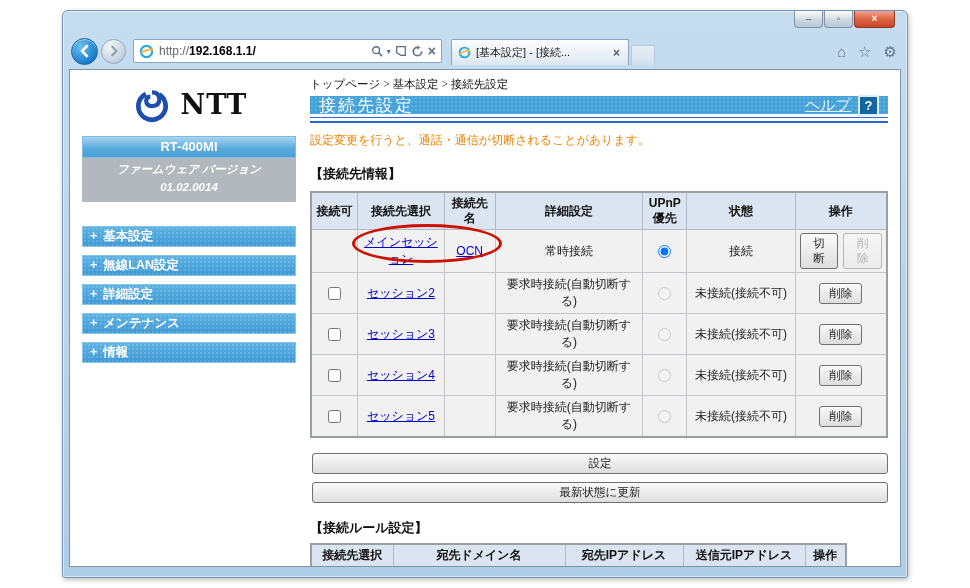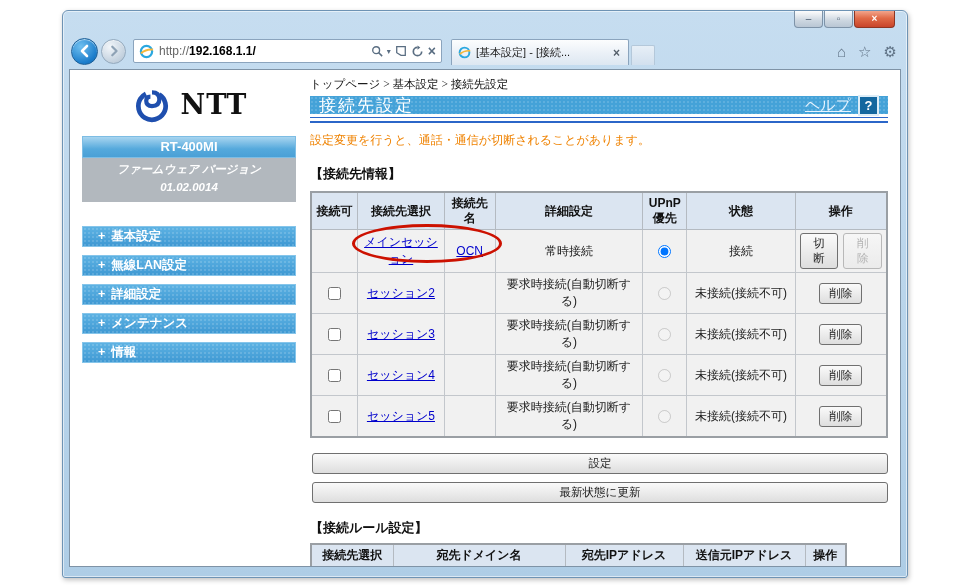--- a/index.html
+++ b/index.html
@@ -91,21 +91,21 @@
     color: #fff; font-weight: bold; font-size: 13px; text-align: center; line-height: 20px;
     text-shadow: 0 1px 1px #3s85b5;
   }
   .fw-bar {
     margin: 0 12px; padding: 3px 0 5px;
     background: #b2b8be; color: #fff; font-weight: bold; font-style: italic;
     font-size: 11.5px; text-align: center; line-height: 1.55;
   }
   .menu { margin: 24px 12px 0; }
   .menu-item {
-    height: 21px; line-height: 19px; margin-bottom: 8px; padding-left: 15px;
+    height: 21px; line-height: 19px; margin-bottom: 8px; padding-left: 7px;
     background: linear-gradient(#5db2e3, #3f99d3);
     background-image: radial-gradient(rgba(255,255,255,.15) 1px, transparent 1px), linear-gradient(#5db2e3, #3f99d3);
     background-size: 4px 4px, 100% 100%;
     border: 1px solid #86c5ea;
     color: #fff; font-weight: bold; font-size: 12.5px;
   }
   .menu-item .plus { margin-right: 6px; }
   
   .main { flex: 1; padding: 6px 12px 0 2px; }
   .breadcrumb { font-size: 11.5px; color: #111; margin: 1px 0 4px; font-family: Liberation Serif, serif; }

